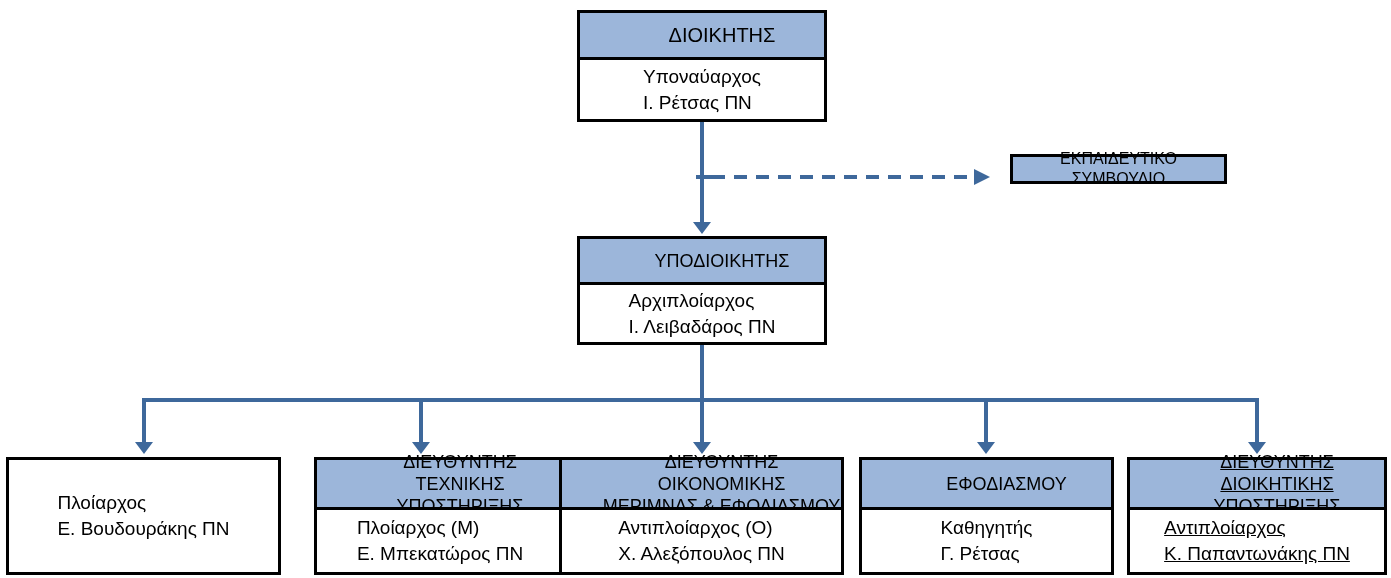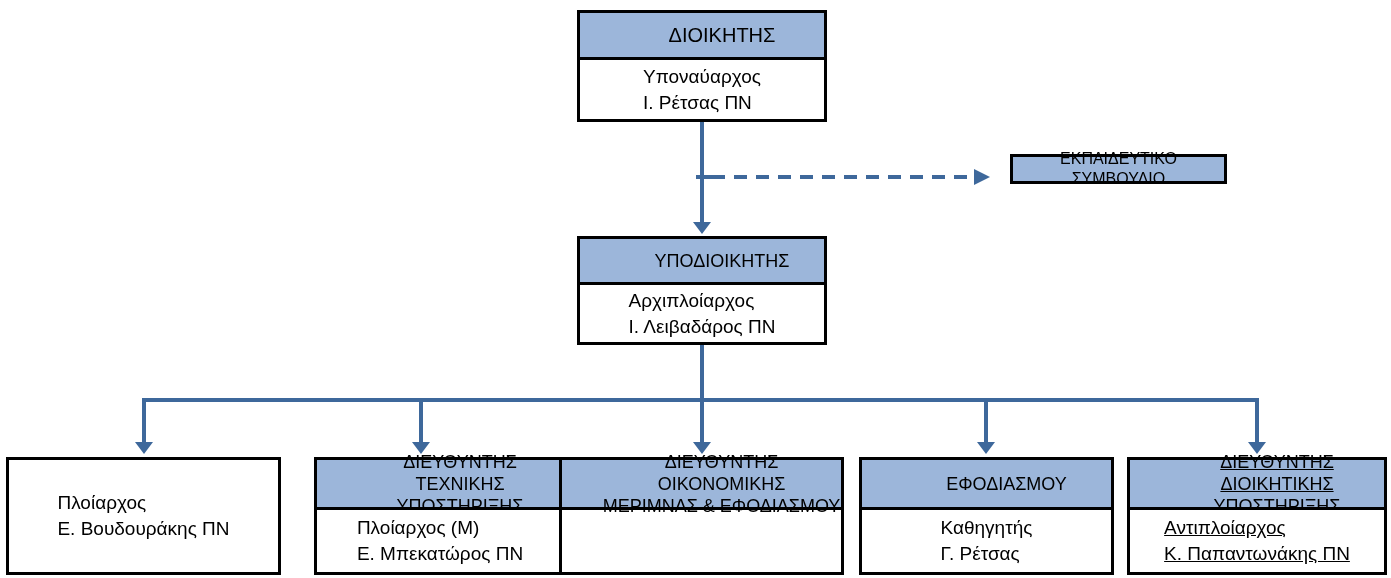--- a/index.html
+++ b/index.html
@@ -159,20 +159,22 @@
   <div class="node dir dir2">
     <div class="node-header">ΔΙΕΥΘΥΝΤΗΣ ΤΕΧΝΙΚΗΣ
 ΥΠΟΣΤΗΡΙΞΗΣ</div>
     <div class="node-body">Πλοίαρχος (Μ)
 Ε. Μπεκατώρος ΠΝ</div>
   </div>
 
   <div class="node dir dir3">
     <div class="node-header">ΔΙΕΥΘΥΝΤΗΣ ΟΙΚΟΝΟΜΙΚΗΣ
 ΜΕΡΙΜΝΑΣ &amp; ΕΦΟΔΙΑΣΜΟΥ</div>
+    <div class="node-body">Αντιπλοίαρχος (Ο)
+Χ. Αλεξόπουλος ΠΝ</div>
   </div>
 
   <div class="node dir dir4">
     <div class="node-header">ΕΦΟΔΙΑΣΜΟΥ</div>
     <div class="node-body">Καθηγητής
 Γ. Ρέτσας</div>
   </div>
 
   <div class="node dir dir5">
     <div class="node-header">ΔΙΕΥΘΥΝΤΗΣ ΔΙΟΙΚΗΤΙΚΗΣ

